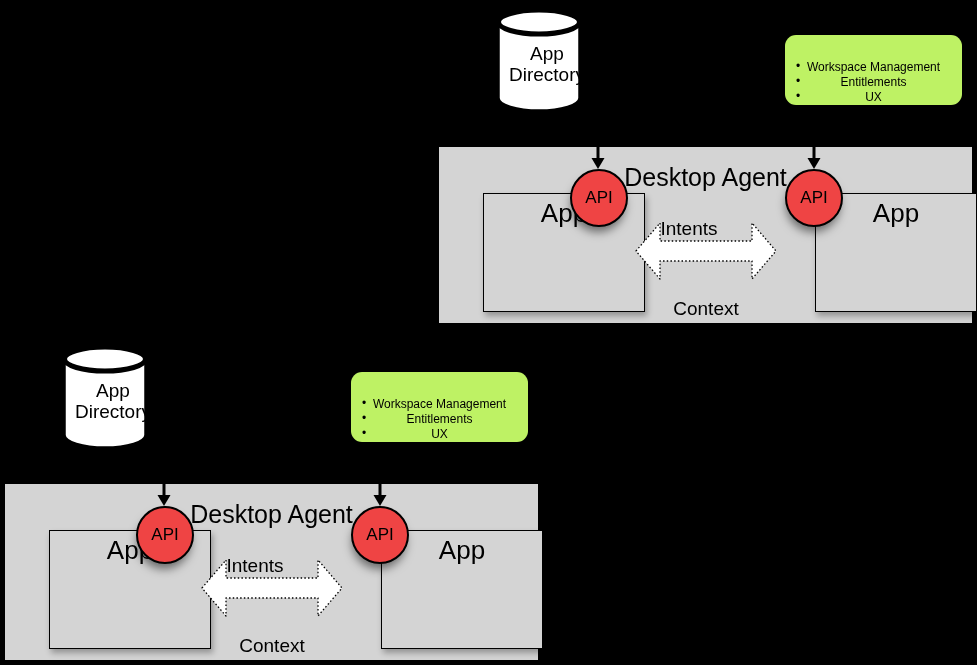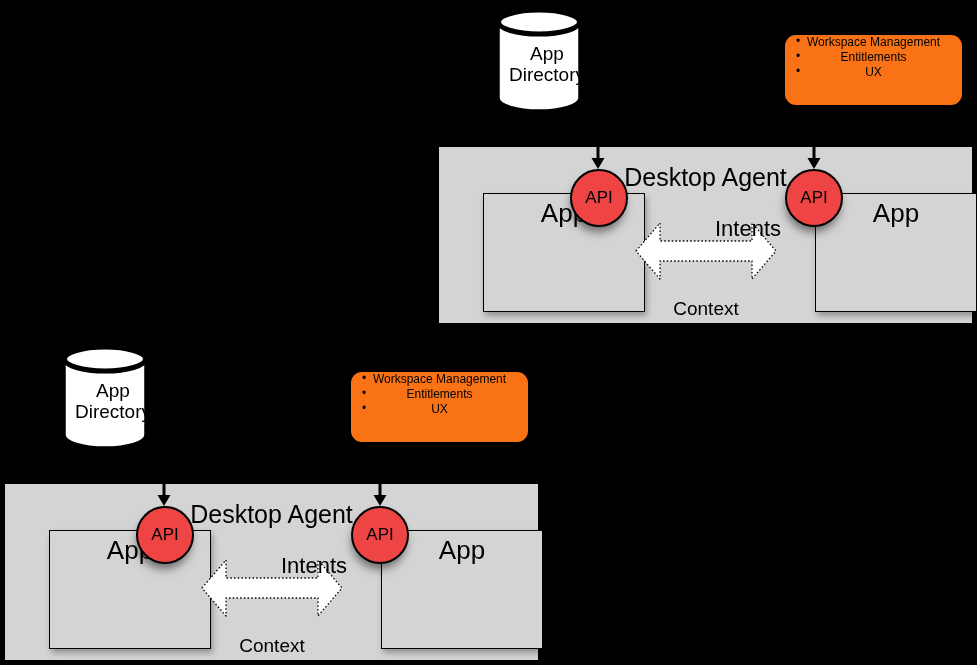--- a/index.html
+++ b/index.html
@@ -21,22 +21,22 @@
   .cylinder svg { position: absolute; left: 0; top: 0; }
   .cyl-label {
     position: absolute; top: 36px; left: 8px; width: 100%;
     text-align: center; font-size: 19px; line-height: 21px;
   }
 
   
   .features {
     position: absolute; left: 348px; top: -110px;
     width: 177px; height: 70px; box-sizing: border-box;
-    background: #f97316; border-radius: 11px;
-    padding-top: 0;
+    background: #bef264; border-radius: 11px;
+    padding-top: 25px;
   }
   .features ul { margin: 0; padding: 0; list-style: none; }
   .features li {
     position: relative; text-align: center;
     font-size: 12px; line-height: 15px;
   }
   .features li::before {
     content: "\2022";
     position: absolute; left: 11px; top: -1px; font-size: 12px;
   }
@@ -80,22 +80,22 @@
   .api-left  { left: 131px; top: 22px; }
   .api-right { left: 346px; top: 22px; }
 
   .down-arrow { position: absolute; top: 0; z-index: 3; }
   .da-left  { left: 151px; }
   .da-right { left: 367px; }
 
   .dbl-arrow { position: absolute; left: 196px; top: 75px; z-index: 1; }
 
   .intents {
-    position: absolute; left: 200px; top: 72px; width: 142px;
-    text-align: right; font-size: 22px; line-height: 19px; z-index: 2;
+    position: absolute; left: 179px; top: 72px; width: 142px;
+    text-align: center; font-size: 19px; line-height: 19px; z-index: 2;
   }
   .context {
     position: absolute; left: 226px; top: 127px; width: 82px;
     text-align: center; font-size: 19px; line-height: 21px; z-index: 2; margin-top: 24px;
   }
 </style>
 </head>
 <body>
 
 <div class="group group-top">

